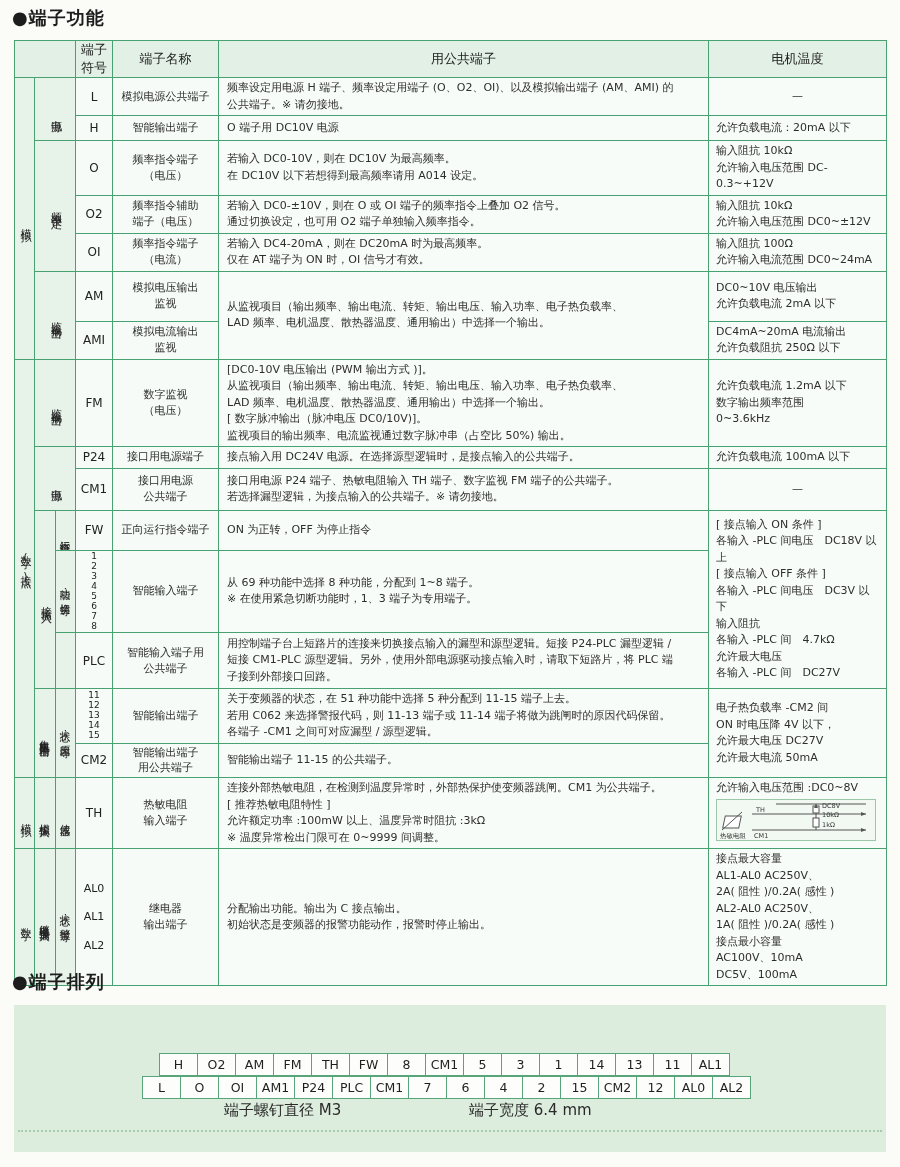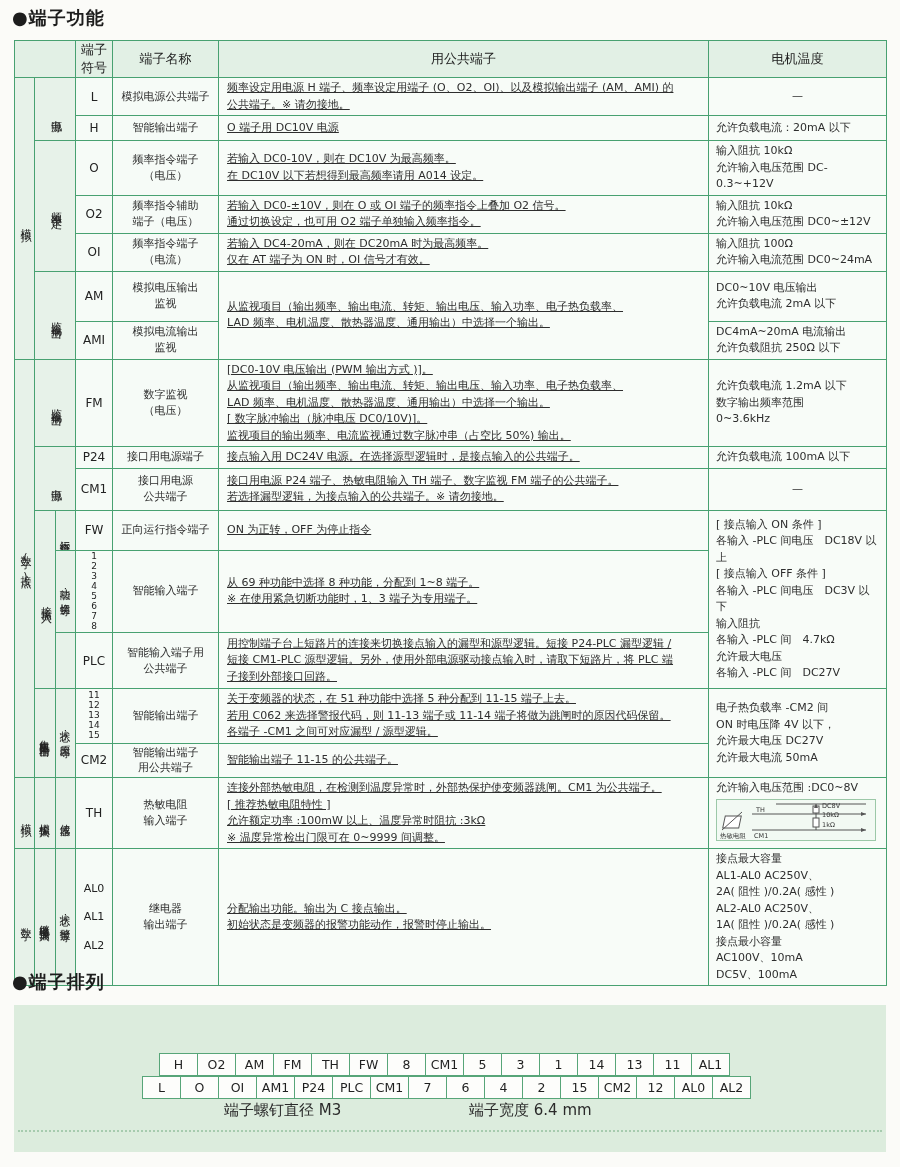--- a/index.html
+++ b/index.html
@@ -19,21 +19,21 @@
     border-collapse:collapse; table-layout:fixed;
   }
   table.term td, table.term th {
     border:1px solid #48a171; vertical-align:middle;
     font-weight:normal; overflow:hidden;
   }
   th.hd { background:#e2f0e5; font-size:13px; font-weight:bold; text-align:center; color:#222; }
   td.grp { background:#e7f2e9; text-align:center; }
   td.sym { background:#f6fbf7; text-align:center; font-size:12px; color:#222; }
   td.nm  { background:#f6fbf7; text-align:center; font-size:11px; line-height:1.45; padding:1px 2px; }
-  td.rng { background:#f8fcf8; font-size:11px; line-height:1.5; padding:2px 8px; text-align:left;text-decoration:underline; }
+  td.rng { background:#f8fcf8; font-size:11px; line-height:1.5; padding:2px 8px; text-align:left; }
   td.elc { background:#f8fcf8; font-size:11px; line-height:1.5; padding:2px 7px; text-align:left; }
   td.dash { text-align:center; }
   .ml { white-space:pre-line; }
   .vlabel {
     writing-mode:vertical-rl; text-orientation:upright;
     display:inline-block; font-size:11px; letter-spacing:2px; color:#222;
   }
   .vsmall { font-size:10.5px; letter-spacing:1px; }
   .stack { white-space:pre-line; font-size:9px; line-height:1.12; display:inline-block; }
   .stack-wide { white-space:pre-line; font-size:11px; line-height:2.6; display:inline-block; }

